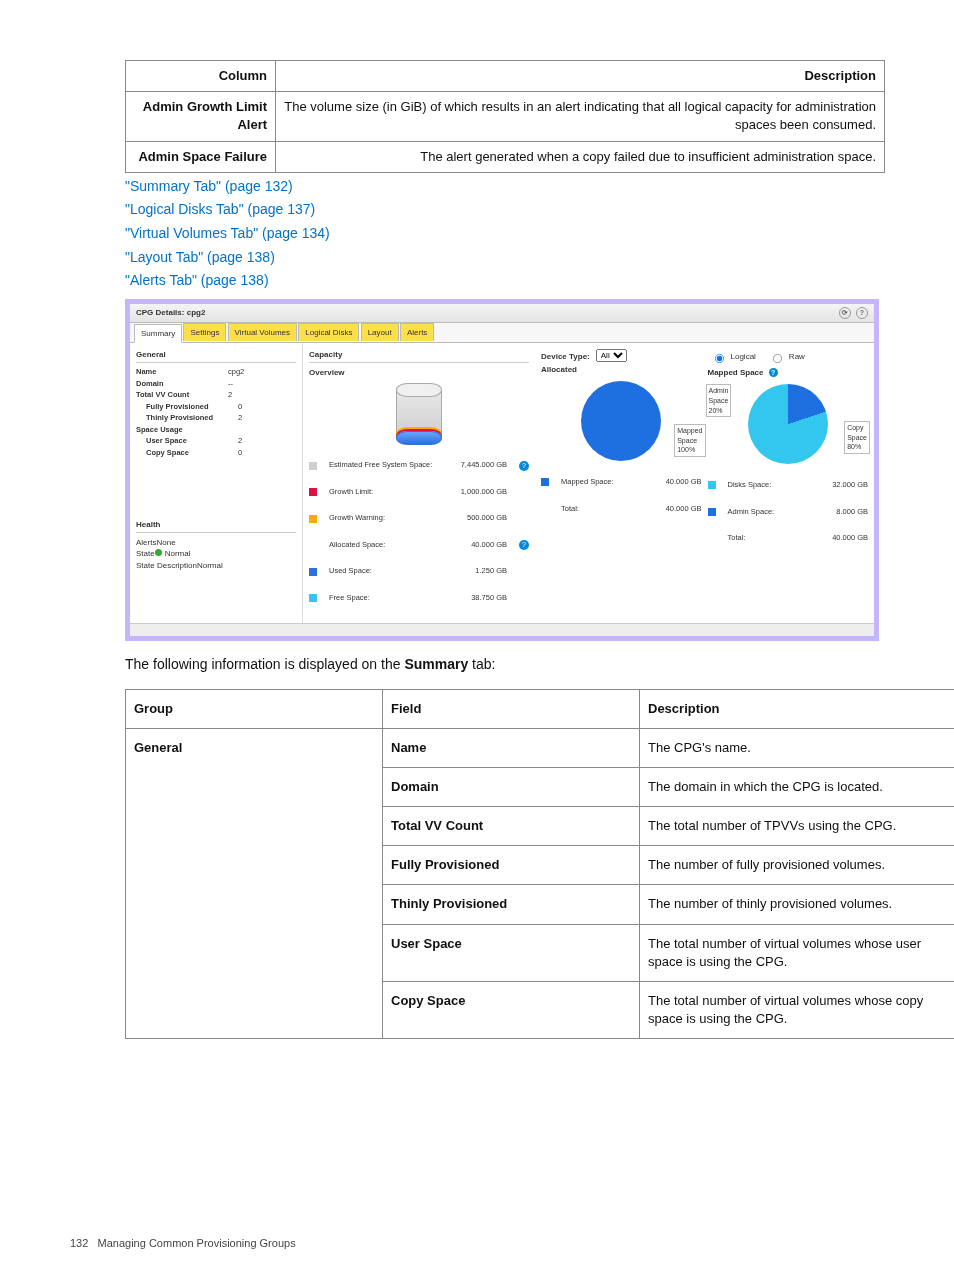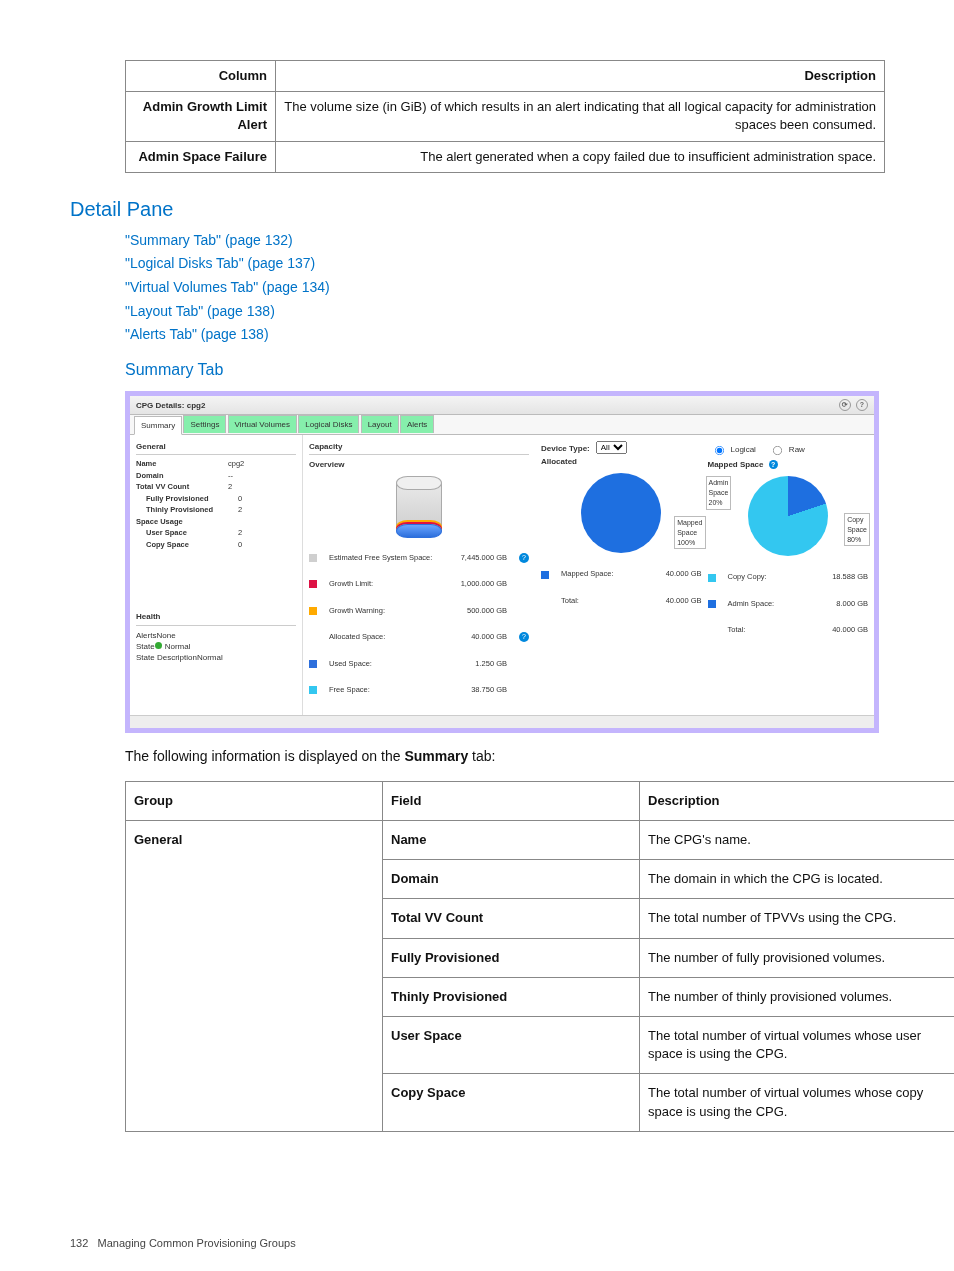--- a/index.html
+++ b/index.html
@@ -90,21 +90,21 @@
   .shot .tabs {
     border-bottom: 1px solid #bbb;
     background: #f7f7f7;
     padding: 0 4px;
   }
   .shot .tabs span {
     display: inline-block;
     padding: 3px 6px;
     border: 1px solid #bbb;
     border-bottom: none;
-    background: #86efac;
+    background: #fde047;
     margin-right: -1px;
     cursor: pointer;
   }
   .shot .tabs span.active {
     background: #fff;
     border-bottom: 1px solid #fff;
     position: relative;
     top: 1px;
   }
   .shot .content {
@@ -223,33 +223,31 @@
         <td class="b">Admin Growth Limit Alert</td>
         <td>The volume size (in GiB) of which results in an alert indicating that all logical capacity for administration spaces been consumed.</td>
       </tr>
       <tr>
         <td class="b">Admin Space Failure</td>
         <td>The alert generated when a copy failed due to insufficient administration space.</td>
       </tr>
     </tbody>
   </table>
 
-  <h2 class="blue">Detail Pane</h2>
 
   <div class="body-indent">
     <div class="linklist">
       <p>"Summary Tab" (page 132)</p>
       <p>"Logical Disks Tab" (page 137)</p>
       <p>"Virtual Volumes Tab" (page 134)</p>
       <p>"Layout Tab" (page 138)</p>
       <p>"Alerts Tab" (page 138)</p>
     </div>
   </div>
 
-  <h3 class="blue">Summary Tab</h3>
 
   <div class="shot">
     <div class="titlebar">
       <span>CPG Details: cpg2</span>
       <span class="icons">
         <span>⟳</span>
         <span>?</span>
       </span>
     </div>
     <div class="tabs">
@@ -404,22 +402,22 @@
             <div style="position:absolute;left:-2px;top:0;font-size:7px;white-space:pre-line;border:1px solid #bbb;padding:1px 2px;background:#fff">Admin
 Space
 20%</div>
             <div style="position:absolute;right:-2px;bottom:10px;font-size:7px;white-space:pre-line;border:1px solid #bbb;padding:1px 2px;background:#fff">Copy
 Space
 80%</div>
           </div>
           <div id="mapped-rows">
               <div class="leg">
                 <span class="sw" style="background:#33c7f0"></span>
-                <span class="lab">Copy Copy:</span>
-                <span class="val">18.588 GB</span>
+                <span class="lab">Disks Space:</span>
+                <span class="val">32.000 GB</span>
               </div>
               <div class="leg">
                 <span class="sw" style="background:#1e6fe0"></span>
                 <span class="lab">Admin Space:</span>
                 <span class="val">8.000 GB</span>
               </div>
               <div class="leg">
                 <span class="sw"></span>
                 <span class="lab">Total:</span>
                 <span class="val">40.000 GB</span>

